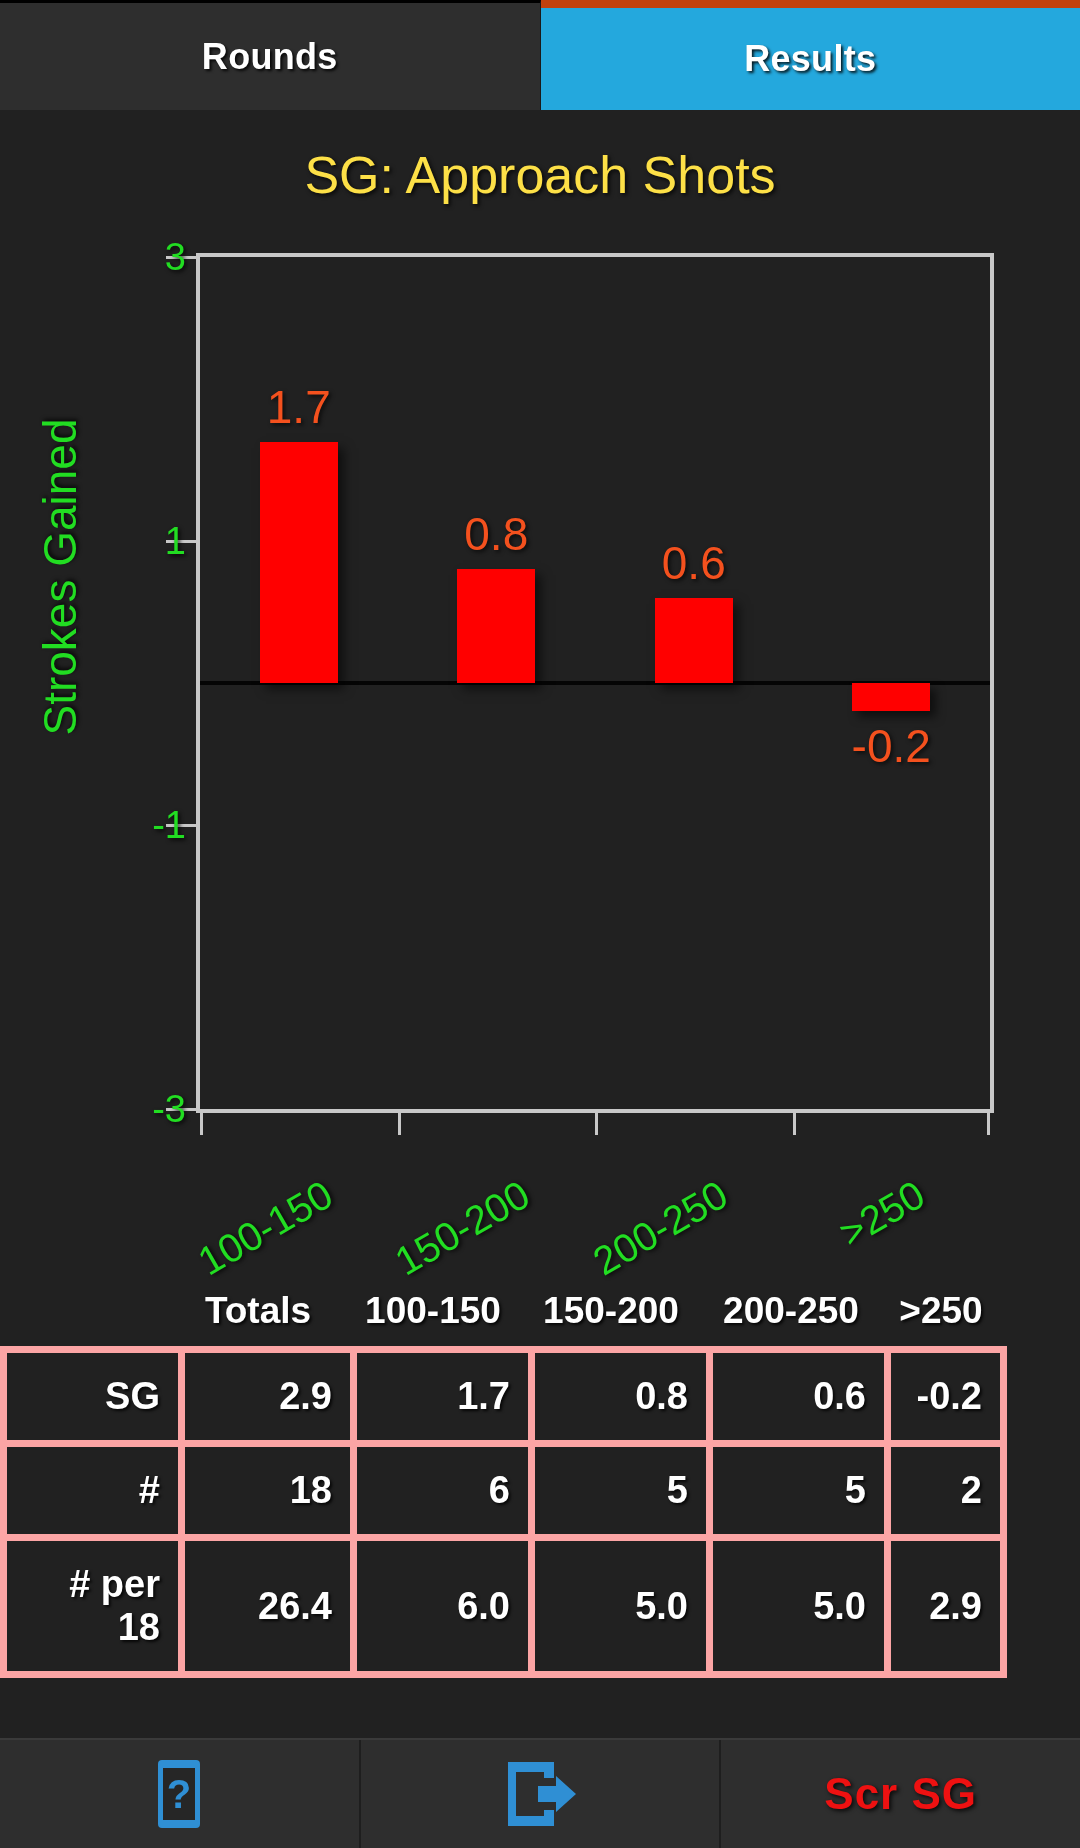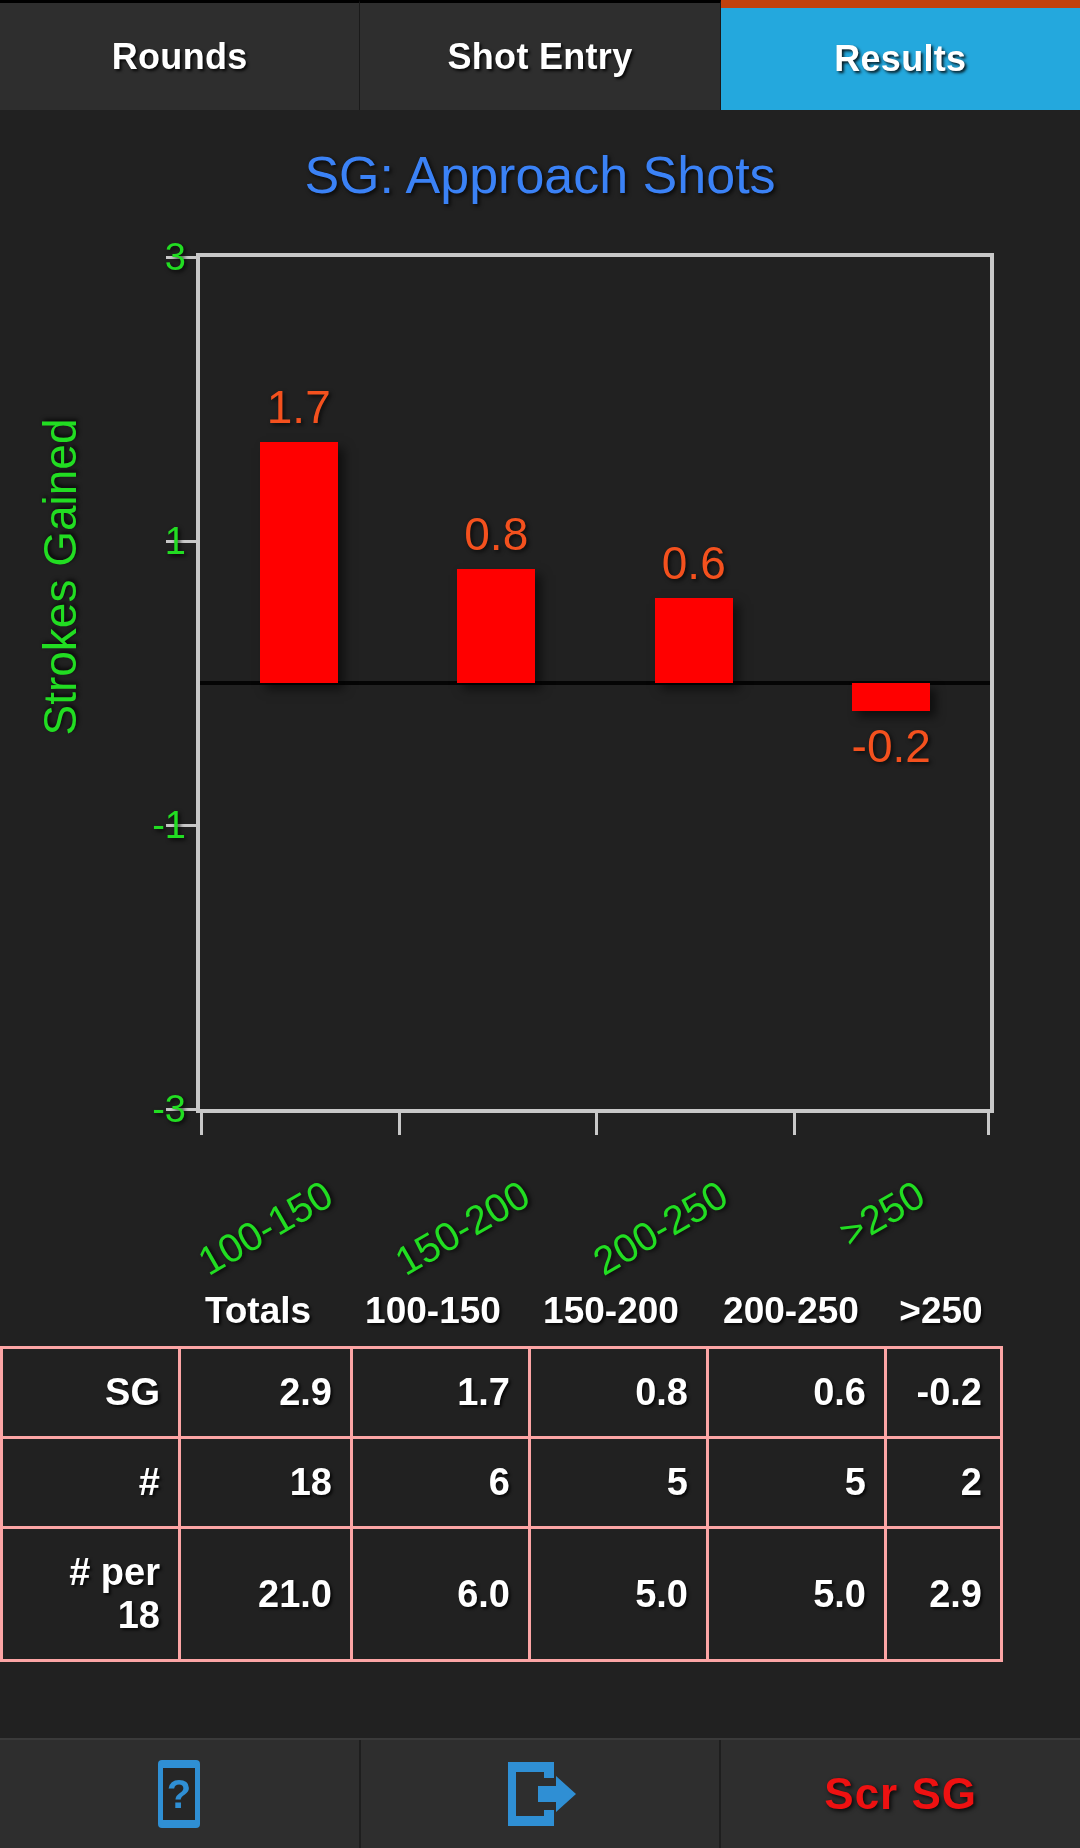--- a/index.html
+++ b/index.html
@@ -29,21 +29,21 @@
     letter-spacing: .3px;
   }
   .tab:last-child { border-right: none; }
   .tab.active { background: #24a8dd; border-top: 8px solid #c2410c; }
 
   
   .chart-area { position: absolute; top: 110px; left: 0; width: 1080px; height: 1180px; }
   .chart-title {
     position: absolute; top: 35px; left: 0; width: 1080px;
     text-align: center;
-    color: #3b82f6; font-size: 52px; font-weight: 400;
+    color: #fde047; font-size: 52px; font-weight: 400;
     text-shadow: 2px 2px 4px rgba(0,0,0,.8);
     font-family: "Liberation Sans", sans-serif;
   }
   .ylabel {
     position: absolute;
     left: -130px; top: 440px;
     width: 380px; text-align: center;
     transform: rotate(-90deg);
     color: #22dd22; font-size: 46px;
     text-shadow: 2px 2px 4px rgba(0,0,0,.8);
@@ -114,21 +114,21 @@
   .hcell.c2 { flex: 0 0 178px; }
   .hcell.c3 { flex: 0 0 178px; }
   .hcell.c4 { flex: 0 0 182px; }
   .hcell.c5 { flex: 0 0 118px; }
   table.sg {
     width: 1000px; margin: 0 auto;
     border-collapse: collapse;
     table-layout: fixed;
   }
   table.sg td {
-    border: 3px solid #fca5a5;
+    border: 7px solid #fca5a5;
     color: #ffffff;
     font-size: 38px; font-weight: bold;
     text-align: right;
     padding: 22px 18px;
     height: 90px;
     text-shadow: 2px 2px 3px rgba(0,0,0,.8);
     background: #212121;
   }
   table.sg col.k0 { width: 178px; }
   table.sg col.k1 { width: 172px; }
@@ -160,23 +160,20 @@
   .icon-svg { display: block; }
 </style>
 </head>
 <body>
 
 <div id="app">
 
   <div class="tabbar">
     <div class="tab">
       <span>Rounds</span>
-    </div>
-    <div class="tab">
-      <span>Shot Entry</span>
     </div>
     <div class="tab active">
       <span>Results</span>
     </div>
   </div>
 
   <div class="chart-area">
     <div class="chart-title">SG: Approach Shots</div>
     <div class="ylabel">Strokes Gained</div>
     <div class="plot" id="plot">
@@ -239,21 +236,21 @@
         <tr>
           <td>#</td>
           <td>18</td>
           <td>6</td>
           <td>5</td>
           <td>5</td>
           <td>2</td>
         </tr>
         <tr>
           <td># per 18</td>
-          <td>21.0</td>
+          <td>26.4</td>
           <td>6.0</td>
           <td>5.0</td>
           <td>5.0</td>
           <td>2.9</td>
         </tr>
       </tbody>
     </table>
   </div>
 
   <div class="bottombar">

